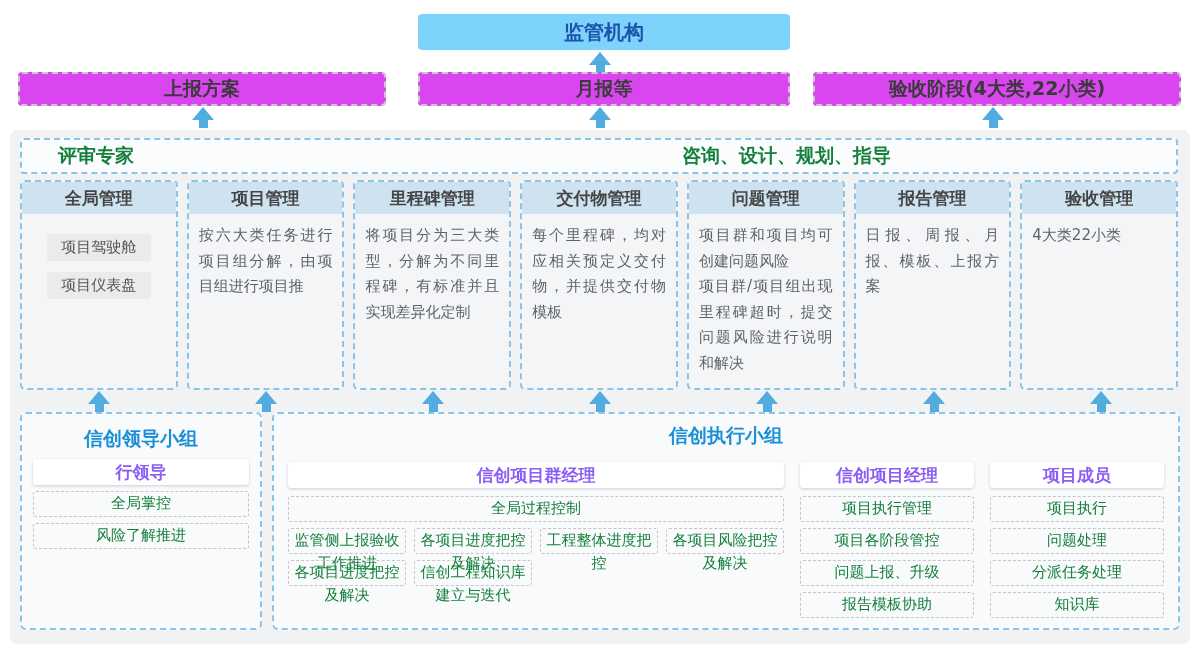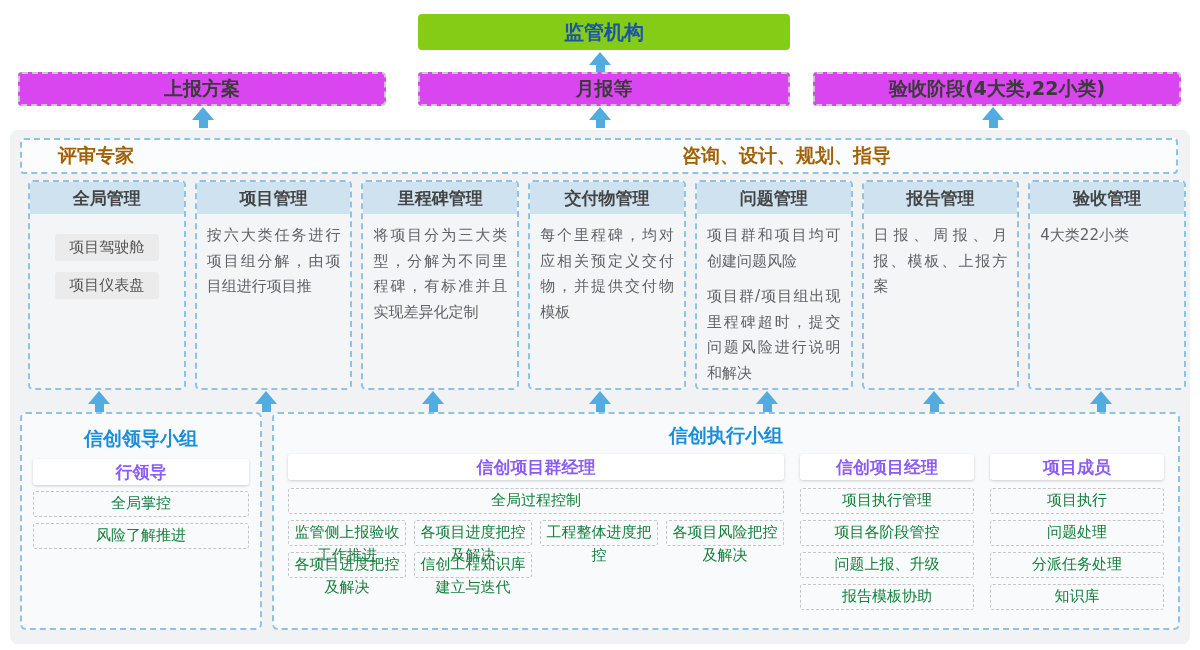--- a/index.html
+++ b/index.html
@@ -2,21 +2,21 @@
 <html><head>
 <meta charset="utf-8">
 <style>
   * { margin:0; padding:0; box-sizing:border-box; }
   html,body { background:#ffffff; }
   body { font-family:"DejaVu Sans","Liberation Sans",sans-serif; }
   .page { position:relative; width:1200px; height:650px; background:#ffffff; overflow:hidden; }
 
   
   .reg-box { position:absolute; left:418px; top:14px; width:372px; height:36px;
-    background:#84cc16; border-radius:4px; display:flex; align-items:center; justify-content:center;
+    background:#7dd3fc; border-radius:4px; display:flex; align-items:center; justify-content:center;
     font-size:20px; font-weight:bold; color:#1b54a8; }
 
   
   .report-box { position:absolute; top:72px; height:34px; background:#d946ef;
     border:2px dashed #c9c9c9; border-radius:4px; display:flex; align-items:center; justify-content:center;
     font-size:19px; font-weight:bold; color:#3a3a3a; }
   .report-box.b1 { left:18px;  width:368px; }
   .report-box.b2 { left:418px; width:372px; }
   .report-box.b3 { left:813px; width:368px; }
 
@@ -27,51 +27,51 @@
     border-bottom:13px solid #53ace0; }
   .arrow .stem { width:9px; height:8px; margin:0 auto; background:#53ace0; }
 
   
   .container { position:absolute; left:10px; top:130px; width:1180px; height:514px;
     background:#f0f2f4; border-radius:8px; }
 
   .header-box { position:absolute; left:10px; top:8px; width:1158px; height:36px;
     background:#fbfcfd; border:2px dashed #8cc3e6; border-radius:4px; }
   .header-box .lbl { position:absolute; top:50%; transform:translateY(-50%);
-    font-size:19px; font-weight:bold; color:#a16207; }
+    font-size:19px; font-weight:bold; color:#15803d; }
   .header-box .lbl.left { left:36px; }
   .header-box .lbl.mid { left:660px; }
 
-  .columns { position:absolute; left:18px; top:50px; width:1158px; height:210px;
+  .columns { position:absolute; left:10px; top:50px; width:1158px; height:210px;
     display:flex; gap:9px; }
   .col { flex:1; background:#f4f5f6; border:2px dashed #8cc3e6; border-radius:5px; overflow:hidden; }
   .col .col-head { height:32px; background:#cfe2f0; display:flex; align-items:center; justify-content:center;
     font-size:17px; font-weight:bold; color:#444444; }
   .col .col-body { padding:9px 10px; font-size:15px; color:#5f6368; line-height:1.7;
     text-align:justify; }
-  .col .col-body p + p { margin-top:10px; }
+  .col .col-body p + p { }
   .pill { background:#ebebeb; border-radius:3px; height:27px; line-height:27px;
     width:78%; margin:11px auto 0; text-align:center; font-size:15px; color:#555555; }
 
   
   .panel { position:absolute; top:412px; height:218px; background:#f9fafb;
     border:2px dashed #8cc3e6; border-radius:6px; }
   .panel.left  { left:20px;  width:242px; padding:9px 11px; }
   .panel.right { left:272px; width:908px; padding:6px 14px 10px; }
   .panel-title { text-align:center; font-size:19px; font-weight:bold; color:#1b8ed8; height:30px; line-height:30px; }
 
   .role-box { background:#ffffff; border-radius:3px; box-shadow:0 1px 3px rgba(0,0,0,.18);
     height:26px; line-height:26px; text-align:center; font-size:17px; font-weight:bold; color:#8b5cf6; }
   .task { border:1.6px dashed #c5c5c5; border-radius:3px; height:26px; line-height:23px;
     text-align:center; font-size:15px; color:#15803d; }
 
   .panel.left .role-box { margin-top:6px; }
   .panel.left .task { margin-top:6px; }
 
-  .exec-cols { display:flex; gap:16px; margin-top:4px; }
+  .exec-cols { display:flex; gap:16px; margin-top:12px; }
   .grp { display:flex; flex-direction:column; }
   .grp .role-box { margin-bottom:8px; }
   .grp-a { width:496px; }
   .grp-b { flex:1; }
   .grp-c { flex:1; }
   .grid-a { display:grid; grid-template-columns:1fr 1fr 1fr 1fr; column-gap:8px; row-gap:6px; }
   .grid-a .span2 { grid-column:1 / -1; }
   .vlist { display:flex; flex-direction:column; gap:6px; }
 </style>
 </head>

